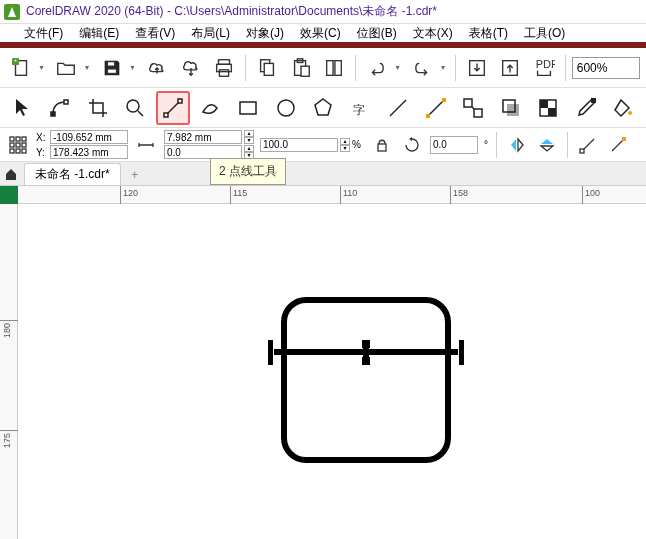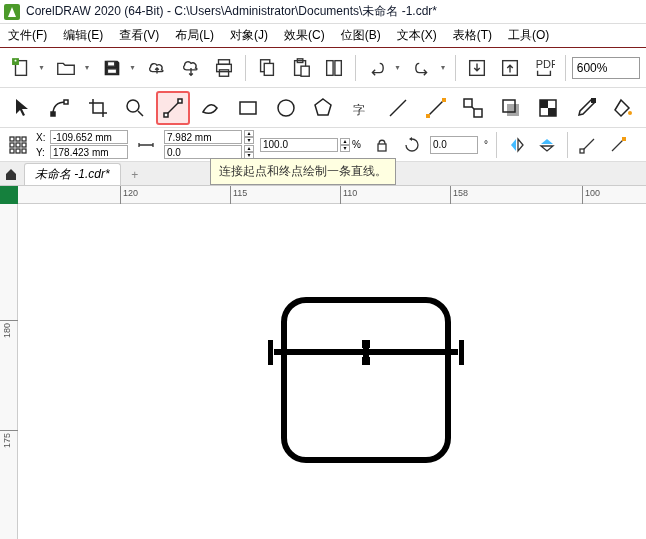--- a/index.html
+++ b/index.html
@@ -1,21 +1,21 @@
 <!DOCTYPE html>
 <html><head>
 <meta charset="utf-8">
 <style>
 * { margin: 0; padding: 0; box-sizing: border-box; font-family: "Microsoft YaHei", sans-serif; font-size: 12px; }
 body { background: #f0f0f0; width: 646px; height: 539px; overflow: hidden; position: relative; }
 .titlebar { background: #fff; height: 24px; display: flex; align-items: center; padding: 0 4px; border-bottom: 1px solid #ddd; }
 .titlebar .logo { width: 16px; height: 16px; background: #4c9a2a; border-radius: 2px; margin-right: 6px; display: flex; align-items: center; justify-content: center; }
 .titlebar .logo svg { width: 12px; height: 12px; }
-.titlebar .title { color: #0f172a; }
-.menubar { background: #fff; height: 24px; display: flex; align-items: center; padding: 0 0; border-bottom: 1px solid #7f1d1d; }
+.titlebar .title { color: #4c1d95; }
+.menubar { background: #fff; height: 24px; display: flex; align-items: center; padding: 0 16px; border-bottom: 6px solid #7f1d1d; }
 .menubar .mi { padding: 2px 8px; cursor: pointer; }
 .toolbar1 { background: #fff; height: 40px; display: flex; align-items: center; padding: 0 6px; gap: 4px; border-bottom: 1px solid #ddd; }
 .tb-btn { width: 30px; height: 30px; display: flex; align-items: center; justify-content: center; cursor: pointer; border-radius: 2px; }
 .tb-btn svg { width: 22px; height: 22px; stroke: #333; fill: none; stroke-width: 1.5; }
 .tb-dd { width: 8px; font-size: 8px; color: #666; cursor: pointer; }
 .tb-sep { width: 1px; height: 26px; background: #ccc; margin: 0 2px; }
 .zoom { border: 1px solid #999; height: 22px; width: 69px; padding: 0 4px; background: #fff; display: flex; align-items: center; }
 .toolbox { background: #fff; height: 40px; display: flex; align-items: center; padding: 0 6px; gap: 4px; border-bottom: 1px solid #ddd; }
 .tx-btn { width: 34px; height: 34px; display: flex; align-items: center; justify-content: center; cursor: pointer; border-radius: 3px; position: relative; }
 .tx-btn.sel { background: #fde6e6; border: 2px solid #f05a5a; }
@@ -25,21 +25,21 @@
 .propbar .coord .row { display: flex; align-items: center; gap: 2px; }
 .propbar .coord .lbl { width: 12px; font-size: 10px; }
 .propbar .coord input { width: 78px; height: 14px; font-size: 10px; border: 1px solid #aaa; padding: 0 2px; }
 .propbar .stepper { display: flex; flex-direction: column; }
 .propbar .stepper div { width: 10px; height: 7px; font-size: 6px; text-align: center; border: 1px solid #aaa; line-height: 5px; cursor: pointer; }
 .propbar .ico { width: 24px; height: 24px; display: flex; align-items: center; justify-content: center; }
 .propbar .ico svg { width: 18px; height: 18px; stroke: #333; fill: none; stroke-width: 1.3; }
 .propbar input.fld { width: 48px; height: 18px; font-size: 10px; border: 1px solid #aaa; padding: 0 2px; }
 .tabbar { background: #eee; height: 24px; display: flex; align-items: flex-end; border-bottom: 1px solid #ccc; }
 .tabbar .home { width: 22px; height: 22px; display: flex; align-items: center; justify-content: center; }
-.tabbar .tab { background: #fff; height: 22px; padding: 0 10px; display: flex; align-items: center; border: 1px solid #ccc; border-bottom: none; border-radius: 3px 3px 0 0; margin-left: 2px; font-style: italic; }
+.tabbar .tab { background: #fff; height: 22px; padding: 0 10px; display: flex; align-items: center; border: 1px solid #ccc; border-bottom: none; border-radius: 3px 3px 0 0; margin-left: 2px; }
 .tabbar .add { width: 20px; height: 20px; display: flex; align-items: center; justify-content: center; color: #888; cursor: pointer; margin-left: 4px; }
 .work { position: relative; background: #15803d; height: 353px; }
 .ruler-h { position: absolute; top: 0; left: 18px; right: 0; height: 18px; background: #f8f8f8; border-bottom: 1px solid #ccc; }
 .ruler-h .tick { position: absolute; top: 0; height: 18px; border-left: 1px solid #888; }
 .ruler-h .tick span { position: absolute; top: 2px; left: 2px; font-size: 9px; color: #555; }
 .ruler-v { position: absolute; top: 18px; left: 0; width: 18px; bottom: 0; background: #f8f8f8; border-right: 1px solid #ccc; }
 .ruler-v .tick { position: absolute; left: 0; width: 18px; border-top: 1px solid #888; }
 .ruler-v .tick span { position: absolute; left: 2px; top: 2px; font-size: 9px; color: #555; writing-mode: vertical-rl; transform: rotate(180deg); }
 .canvas { position: absolute; top: 18px; left: 18px; right: 0; bottom: 0; background: #fff; overflow: hidden; }
 .canvas .shape { position: absolute; left: 248px; top: 88px; }
@@ -365,21 +365,21 @@
     </div>
   <div class="ico">
       <svg viewBox="0 0 18 18">
         <path d="M3 15 L15 3"></path>
         <rect x="13" y="1" width="4" height="4" class="accent-orange"></rect>
       </svg>
     </div>
 </div>
 
 <div class="tooltip">
-  <div>连接起点和终点绘制一条直线。</div>
+  <div class="tt-title">2 点线工具</div>
 </div>
 
 <div class="tabbar">
   <div class="home">
       <svg width="14" height="14" viewBox="0 0 14 14">
         <path d="M2 7 L7 2 L12 7 L12 13 L2 13 Z" fill="#333" stroke="none"></path>
       </svg>
     </div>
   <div class="tab">
       <span>未命名 -1.cdr*</span>

